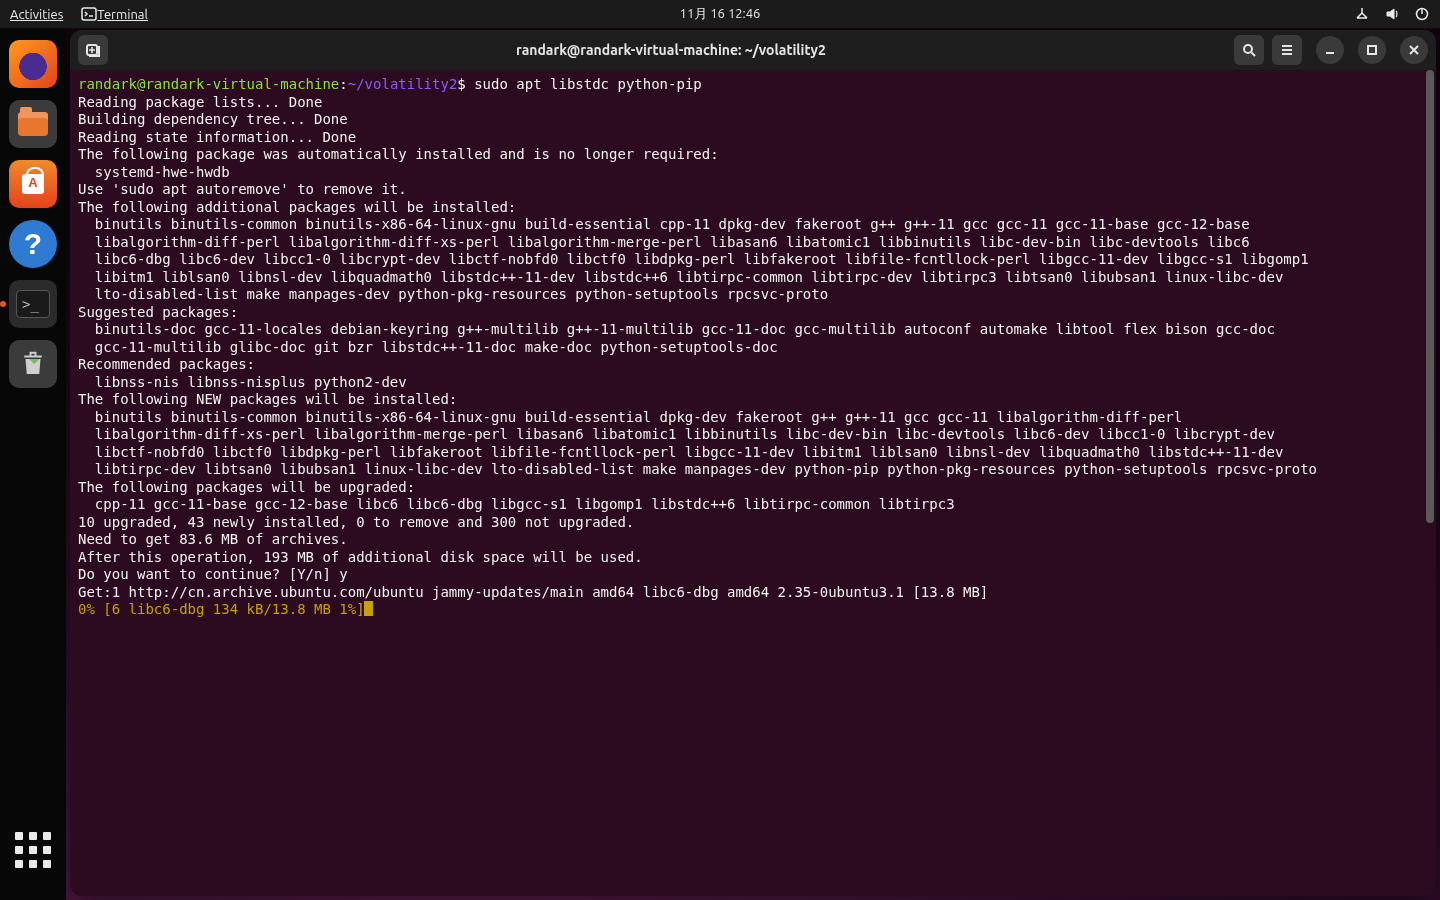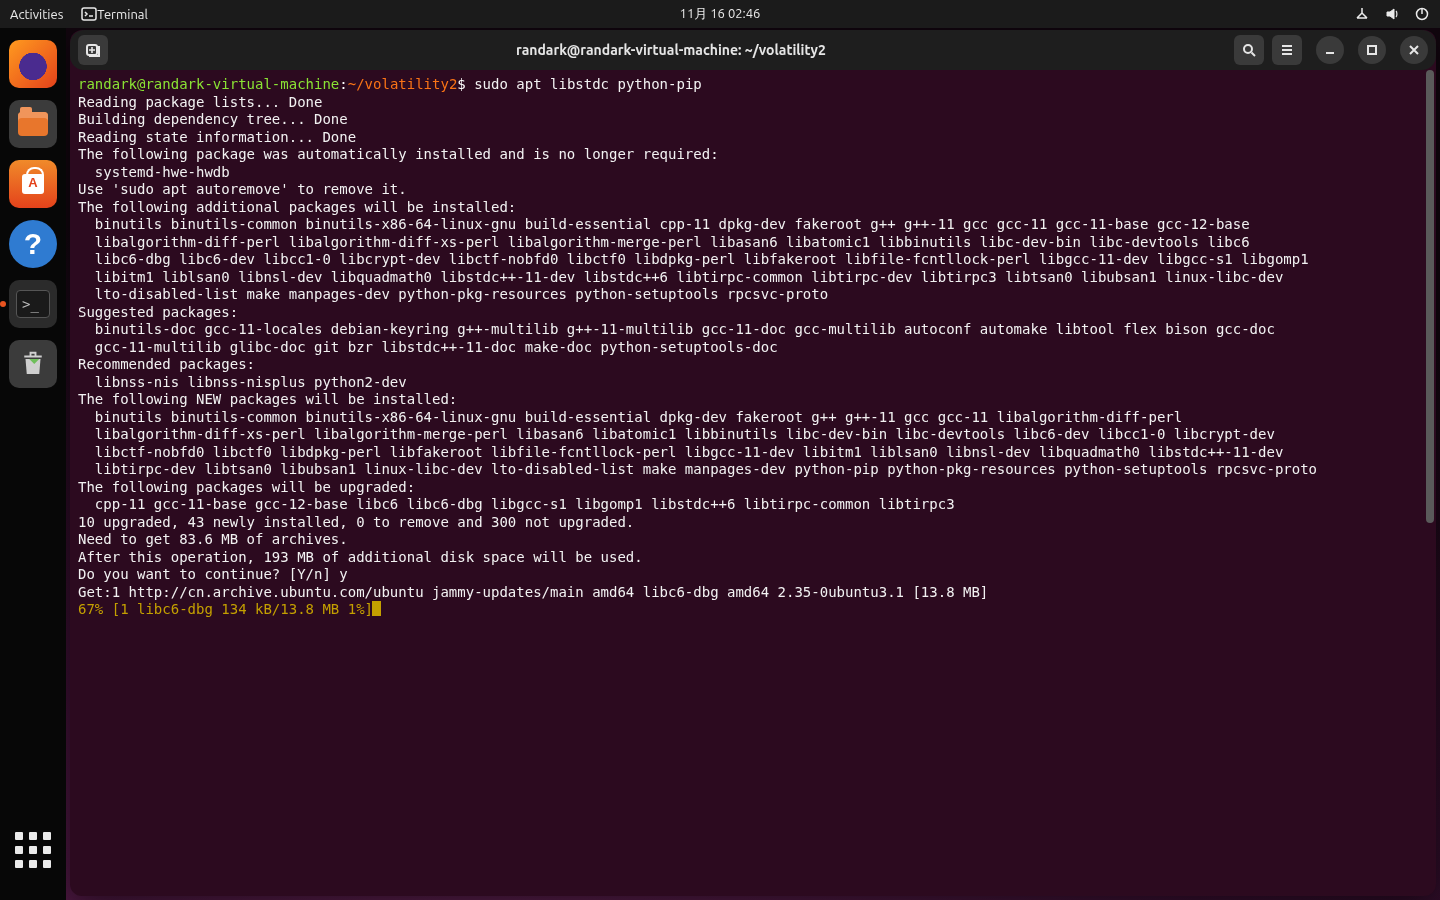--- a/index.html
+++ b/index.html
@@ -3,21 +3,21 @@
 <meta charset="utf-8">
 <style>
   * { margin: 0; padding: 0; box-sizing: border-box; }
   html, body { width: 1440px; height: 900px; overflow: hidden; font-family: Ubuntu, "Noto Sans", sans-serif; background:#000; }
   
   #topbar {
     position: absolute; top:0; left:0; right:0; height:28px;
     background:#1b1b1b; color:#eaeaea; display:flex; align-items:center;
     font-size:13px; padding:0 10px; z-index:10;
   }
-  #topbar .left  { display:flex; gap:18px; align-items:center; }
+  #topbar .left  { display:flex; gap:18px; align-items:center;text-decoration:underline; }
   #topbar .center{ position:absolute; left:50%; transform:translateX(-50%); }
   #topbar .right { margin-left:auto; display:flex; gap:14px; align-items:center; }
   .tb-icon { display:inline-flex; align-items:center; justify-content:center; width:16px; height:16px; }
   .tb-icon svg { width:16px; height:16px; fill:#eaeaea; stroke:#eaeaea; }
   .tb-app { display:flex; align-items:center; }
   
   #dock {
     position:absolute; top:28px; left:0; bottom:0; width:66px;
     background:rgba(20,20,20,.35); display:flex; flex-direction:column;
     align-items:center; padding-top:12px; gap:12px; z-index:5;
@@ -54,35 +54,35 @@
   }
   
   #termwin {
     position:absolute; top:30px; left:70px; right:4px; bottom:4px;
     background:#2c0a1f; border-radius:12px; overflow:hidden;
     box-shadow:0 10px 40px rgba(0,0,0,.6);
     display:flex; flex-direction:column;
   }
   #titlebar{
     height:40px; background:#1e1e1e; display:flex; align-items:center;
-    padding:4px 8px; gap:8px; color:#e6e6e6; font-size:14px;border-radius:14px;
+    padding:4px 8px; gap:8px; color:#e6e6e6; font-size:14px;
   }
   .tb-btn{ width:30px;height:30px;border-radius:6px;background:#3a3a3a;display:flex;align-items:center;justify-content:center;}
   .tb-btn svg{width:16px;height:16px;stroke:#e6e6e6;fill:none;stroke-width:2;}
   #titlebar .title{ flex:1; text-align:center; font-weight:600;}
   .winbtn{ width:28px;height:28px;border-radius:50%;background:#3a3a3a;display:flex;align-items:center;justify-content:center;margin-left:6px;}
   .winbtn svg{width:12px;height:12px;stroke:#e6e6e6;fill:none;stroke-width:2;}
   
   #termbody{
     flex:1; padding:6px 8px; overflow:hidden;
     font: 14px/17.5px "DejaVu Sans Mono","Liberation Mono",monospace;
     color:#f2f2f2; white-space:pre-wrap; word-break:break-all;
   }
   .p-user{color:#8ae234;text-align:right;}          
-  .p-path{color:#f97316;text-align:center;}          
+  .p-path{color:#8b5cf6;text-align:center;}          
   .p-white{color:#ffffff;}
   .progress{color:#c4a000;}        
   .caret{
     display:inline-block;width:9px;height:15px;background:#c4a000;
     vertical-align:-2px;margin-left:-1px;
   }
   
   #scrollbar-track{
     position:absolute; top:40px; right:2px; bottom:2px; width:10px;
   }
@@ -100,21 +100,21 @@
     <span class="tb-app">
       <span class="tb-icon">
         <svg viewBox="0 0 16 16">
             <rect x="1" y="2" width="14" height="12" rx="2" fill="none" stroke="#eaeaea" stroke-width="1.5"></rect>
             <path d="M4 6l2 2-2 2M8 10h4" stroke="#eaeaea" stroke-width="1.5" fill="none"></path>
           </svg>
       </span>
       <span>Terminal</span>
     </span>
   </div>
-  <div class="center">11月 16  02:46</div>
+  <div class="center">11月 16  12:46</div>
   <div class="right">
     <span class="tb-icon">
       <svg viewBox="0 0 16 16">
           <path d="M8 2v5M8 7l-5 5M8 7l5 5M3 12h10" stroke="#eaeaea" stroke-width="1.5" fill="none"></path>
         </svg>
     </span>
     <span class="tb-icon">
       <svg viewBox="0 0 16 16">
           <path d="M3 6v4h3l4 3V3L6 6H3z" fill="#eaeaea"></path>
           <path d="M12 5c1.2 1 1.2 5 0 6" stroke="#eaeaea" fill="none" stroke-width="1.2"></path>
@@ -226,18 +226,18 @@
   libalgorithm-diff-xs-perl libalgorithm-merge-perl libasan6 libatomic1 libbinutils libc-dev-bin libc-devtools libc6-dev libcc1-0 libcrypt-dev
   libctf-nobfd0 libctf0 libdpkg-perl libfakeroot libfile-fcntllock-perl libgcc-11-dev libitm1 liblsan0 libnsl-dev libquadmath0 libstdc++-11-dev
   libtirpc-dev libtsan0 libubsan1 linux-libc-dev lto-disabled-list make manpages-dev python-pip python-pkg-resources python-setuptools rpcsvc-proto
 The following packages will be upgraded:
   cpp-11 gcc-11-base gcc-12-base libc6 libc6-dbg libgcc-s1 libgomp1 libstdc++6 libtirpc-common libtirpc3
 10 upgraded, 43 newly installed, 0 to remove and 300 not upgraded.
 Need to get 83.6 MB of archives.
 After this operation, 193 MB of additional disk space will be used.
 Do you want to continue? [Y/n] y
 Get:1 http://cn.archive.ubuntu.com/ubuntu jammy-updates/main amd64 libc6-dbg amd64 2.35-0ubuntu3.1 [13.8 MB]</span>
-<span class="progress">67% [1 libc6-dbg 134 kB/13.8 MB 1%]</span><span class="caret"></span></div>
+<span class="progress">0% [6 libc6-dbg 134 kB/13.8 MB 1%]</span><span class="caret"></span></div>
 
   <div id="scrollbar-track">
     <div id="scrollbar-thumb"></div>
   </div>
 </div>
 
 </body></html>

